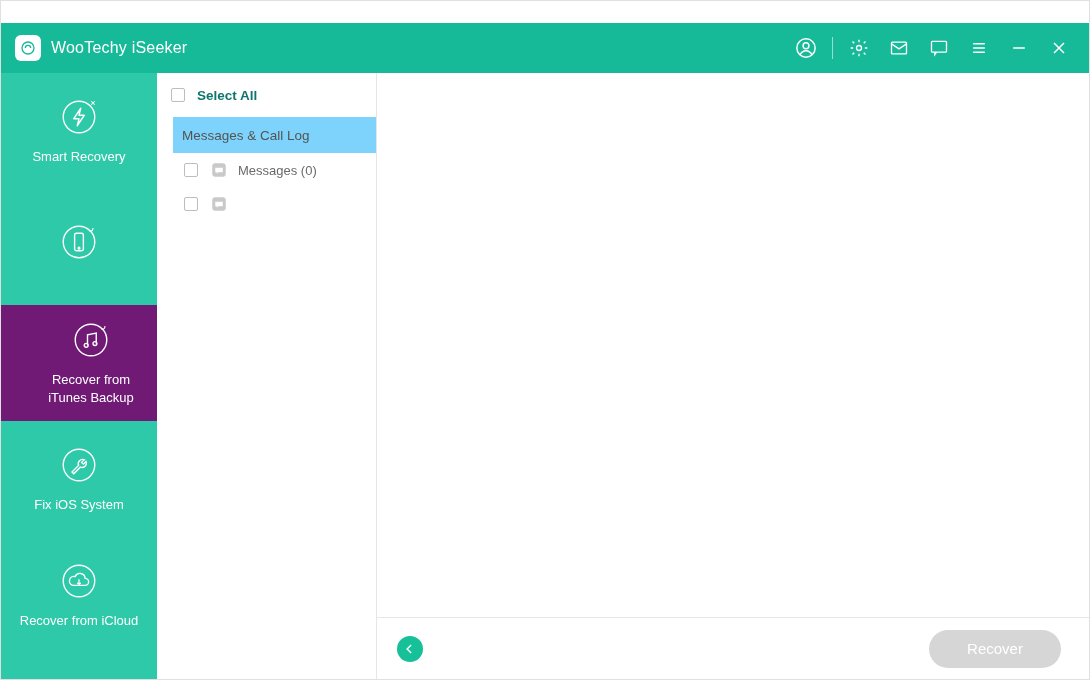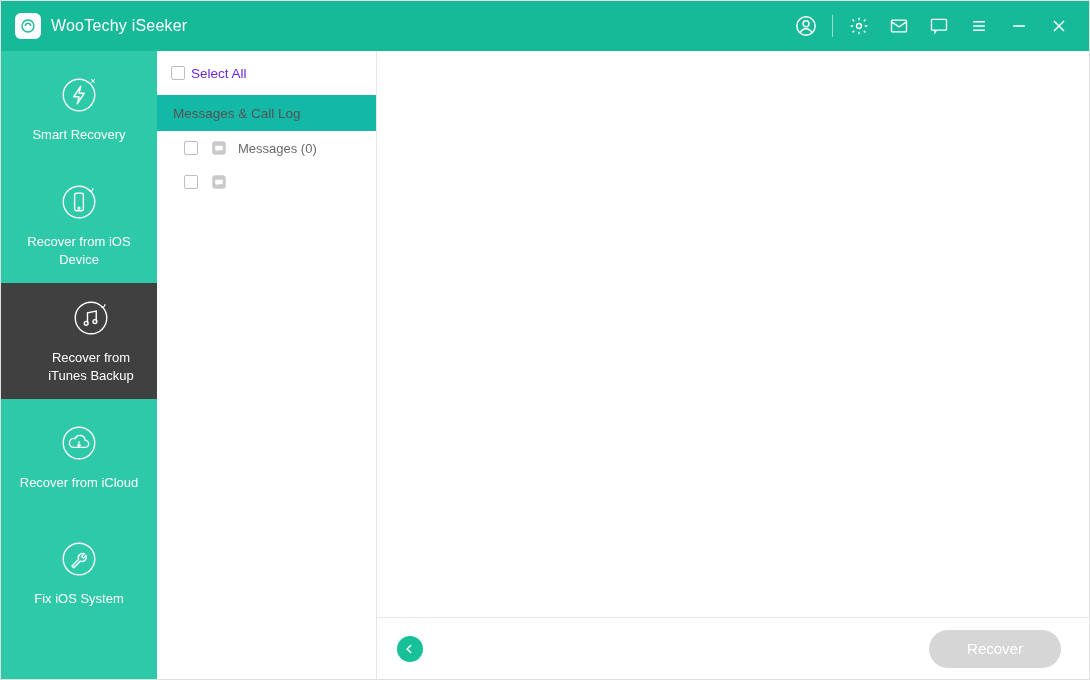--- a/index.html
+++ b/index.html
@@ -1,38 +1,38 @@
 <!DOCTYPE html>
 <html><head>
 <meta charset="utf-8">
 <style>
   * { box-sizing: border-box; margin: 0; padding: 0; font-family: "Segoe UI", Arial, sans-serif; }
   html, body { width: 1090px; height: 680px; overflow: hidden; background: #fff; }
   .window { width: 1090px; height: 680px; display: flex; flex-direction: column; border: 1px solid #e0e0e0; }
   
-  .titlebar { height: 50px; background: #16b998; display: flex; align-items: center; color: #fff; padding: 0 10px 0 14px; }
+  .titlebar { height: 50px; background: #16b998; display: flex; align-items: center; color: #fff; padding: 0 10px 0 14px; margin-top: 22px; }
   .titlebar .logo { width: 26px; height: 26px; background: #fff; border-radius: 6px; display: flex; align-items: center; justify-content: center; color: #16b998; font-weight: bold; margin-right: 10px; }
   .titlebar .title { font-size: 16px; font-weight: 400; letter-spacing: .2px; }
   .titlebar .spacer { flex: 1; }
   .titlebar .tb-icon { width: 40px; height: 50px; display: flex; align-items: center; justify-content: center; cursor: pointer; }
   .titlebar .tb-icon svg { stroke: #fff; }
   .titlebar .divider { width: 1px; height: 22px; background: rgba(255,255,255,.55); margin: 0 6px; }
   
   .body { flex: 1; display: flex; min-height: 0; }
   .sidebar { width: 156px; background: #2ec9a8; display: flex; flex-direction: column; }
   .nav-item { height: 116px; display: flex; flex-direction: column; align-items: center; justify-content: center; color: #fff; cursor: pointer; text-align: center; padding: 0 8px; }
-  .nav-item.active { background: #404040; padding-left: 32px; }
+  .nav-item.active { background: #701a75; padding-left: 32px; }
   .nav-item .nav-icon { width: 42px; height: 42px; margin-bottom: 10px; }
   .nav-item .nav-label { font-size: 13px; line-height: 1.35; }
   
   .catpanel { width: 220px; border-right: 1px solid #e6e6e6; display: flex; flex-direction: column; background: #fff; }
   .selectall-row { height: 44px; display: flex; align-items: center; padding-left: 14px; }
   .wt-checkbox { width: 14px; height: 14px; border: 1px solid #bdbdbd; border-radius: 2px; background: #fff; display: inline-block; cursor: pointer; flex-shrink: 0; }
-  .selectall-row .label { margin-left: 6px; font-size: 13.5px; color: #6d28d9; font-weight: 400; }
-  .group-header { height: 36px; background: #14b8a6; display: flex; align-items: center; padding-left: 16px; font-size: 13.5px; color: #545454; }
+  .selectall-row .label { margin-left: 12px; font-size: 13.5px; color: #0f766e; font-weight: 700; }
+  .group-header { height: 36px; background: #7dd3fc; display: flex; align-items: center; padding-left: 9px; font-size: 13.5px; color: #545454; margin-left: 16px; }
   .cat-row { height: 34px; display: flex; align-items: center; padding-left: 27px; cursor: pointer; }
   .cat-row .cat-icon { width: 18px; height: 18px; margin-left: 12px; margin-right: 10px; display: flex; align-items: center; justify-content: center; }
   .cat-row .cat-label { font-size: 13px; color: #6a6a6a; }
   
   .content { flex: 1; display: flex; flex-direction: column; }
   .content-main { flex: 1; }
   .footer { height: 62px; border-top: 1px solid #e6e6e6; display: flex; align-items: center; padding: 0 28px 0 20px; margin-top: 11px; }
   .back-btn { width: 26px; height: 26px; border-radius: 50%; background: #16c098; display: flex; align-items: center; justify-content: center; cursor: pointer; }
   .footer .spacer { flex: 1; }
   .recover-btn { width: 132px; height: 38px; border-radius: 19px; background: #d6d6d6; color: #fff; font-size: 15px; display: flex; align-items: center; justify-content: center; cursor: pointer; }
@@ -109,52 +109,51 @@
       </div>
       <div class="nav-item">
         <div class="nav-icon">
           <svg width="42" height="42" viewBox="0 0 48 48" fill="none" stroke="#fff" stroke-width="1.6">
               <circle cx="24" cy="24" r="18"></circle>
               <rect x="19" y="14" width="10" height="20" rx="2"></rect>
               <circle cx="24" cy="31" r="1" fill="#fff"></circle>
               <path d="M40 8a4 4 0 0 1-4 4" stroke-width="1.2"></path>
             </svg>
         </div>
-        <div class="nav-label">Recover from iOS Device</div>
       </div>
       <div class="nav-item active">
         <div class="nav-icon">
           <svg width="42" height="42" viewBox="0 0 48 48" fill="none" stroke="#fff" stroke-width="1.6">
               <circle cx="24" cy="24" r="18"></circle>
               <path d="M20 30V18l10-2v12"></path>
               <circle cx="18.5" cy="30" r="2.2"></circle>
               <circle cx="28.5" cy="28" r="2.2"></circle>
               <path d="M40 8a4 4 0 0 1-4 4" stroke-width="1.2"></path>
             </svg>
         </div>
         <div class="nav-label">Recover from iTunes Backup</div>
       </div>
       <div class="nav-item">
         <div class="nav-icon">
           <svg width="42" height="42" viewBox="0 0 48 48" fill="none" stroke="#fff" stroke-width="1.6">
               <circle cx="24" cy="24" r="18"></circle>
+              <path d="M30 18a5 5 0 0 0-6.5 6.5L16 32l2 2 7.5-7.5A5 5 0 0 0 32 20l-3 3-2-2z"></path>
+            </svg>
+        </div>
+        <div class="nav-label">Fix iOS System</div>
+      </div>
+      <div class="nav-item">
+        <div class="nav-icon">
+          <svg width="42" height="42" viewBox="0 0 48 48" fill="none" stroke="#fff" stroke-width="1.6">
+              <circle cx="24" cy="24" r="18"></circle>
               <path d="M17 29h14a4 4 0 0 0 0-8 6 6 0 0 0-11.5-2A4.5 4.5 0 0 0 17 29z"></path>
               <path d="M24 22v6m0 0l-2-2m2 2l2-2" stroke-width="1.4"></path>
             </svg>
         </div>
         <div class="nav-label">Recover from iCloud</div>
-      </div>
-      <div class="nav-item">
-        <div class="nav-icon">
-          <svg width="42" height="42" viewBox="0 0 48 48" fill="none" stroke="#fff" stroke-width="1.6">
-              <circle cx="24" cy="24" r="18"></circle>
-              <path d="M30 18a5 5 0 0 0-6.5 6.5L16 32l2 2 7.5-7.5A5 5 0 0 0 32 20l-3 3-2-2z"></path>
-            </svg>
-        </div>
-        <div class="nav-label">Fix iOS System</div>
       </div>
     </div>
 
     <div class="catpanel">
       <div class="selectall-row">
         <span class="wt-checkbox"></span>
         <span class="label">Select All</span>
       </div>
       <div class="group-header">Messages &amp; Call Log</div>
       <div class="cat-row">

